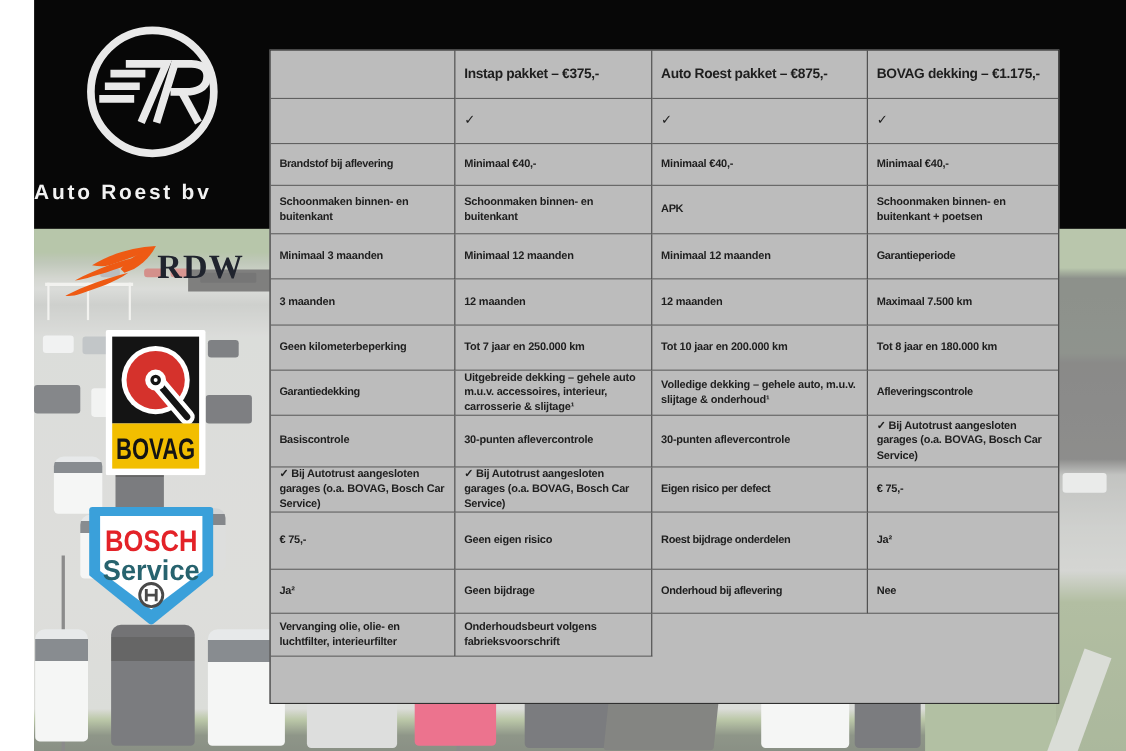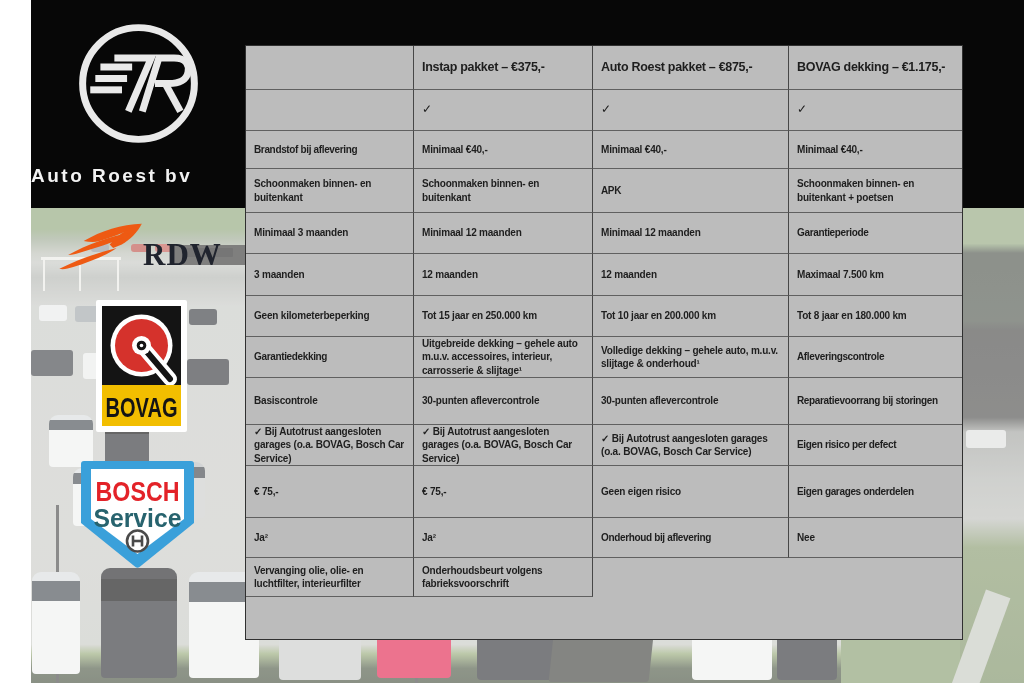--- a/index.html
+++ b/index.html
@@ -45,21 +45,21 @@
     font-size:10px;line-height:1.32;letter-spacing:-0.2px;}
   .c:nth-child(4n){border-right:none;}
   .hd{font-size:12.5px;letter-spacing:-0.3px;white-space:nowrap;}
   .lb{white-space:nowrap;letter-spacing:-0.35px;font-size:10px;}
   .ck{font-size:12px;font-weight:400;}
 
   
   .rdw{position:absolute;left:54px;top:220px;width:170px;height:58px;}
   .rdw-wing{position:absolute;left:0;top:2px;width:94px;height:52px;}
   .rdw-text{position:absolute;left:89px;top:5px;font-family:"Liberation Serif",serif;
-    font-weight:700;font-size:31px;color:#20242e;letter-spacing:1px;margin-top:12px;}
+    font-weight:700;font-size:31px;color:#20242e;letter-spacing:1px;}
   .bovag{position:absolute;left:96px;top:300px;width:91px;height:132px;}
   .bosch{position:absolute;left:81px;top:461px;width:113px;height:108px;}
 </style>
 </head>
 <body>
 
 <div class="screen">
 
   <div class="photo">
     <div class="ph building" style="left:140px;top:45px;width:90px;height:20px;"></div>
@@ -143,46 +143,46 @@
     <div class="c">Minimaal 12 maanden</div>
 
     <div class="c lb">Garantieperiode</div>
     <div class="c">3 maanden</div>
     <div class="c">12 maanden</div>
     <div class="c">12 maanden</div>
 
     <div class="c">Maximaal 7.500 km</div>
     <div class="c">Geen kilometerbeperking</div>
 
-    <div class="c">Tot 15 jaar en 250.000 km</div>
+    <div class="c">Tot 7 jaar en 250.000 km</div>
     <div class="c">Tot 10 jaar en 200.000 km</div>
     <div class="c">Tot 8 jaar en 180.000 km</div>
 
     <div class="c lb">Garantiedekking</div>
     <div class="c">Uitgebreide dekking – gehele auto m.u.v. accessoires, interieur, carrosserie &amp; slijtage¹</div>
     <div class="c">Volledige dekking – gehele auto, m.u.v. slijtage &amp; onderhoud¹</div>
 
     <div class="c lb">Afleveringscontrole</div>
     <div class="c">Basiscontrole</div>
     <div class="c">30-punten aflevercontrole</div>
     <div class="c">30-punten aflevercontrole</div>
 
-    <div class="c lb">Reparatievoorrang bij storingen</div>
     <div class="c">✓ Bij Autotrust aangesloten garages (o.a. BOVAG, Bosch Car Service)</div>
     <div class="c">✓ Bij Autotrust aangesloten garages (o.a. BOVAG, Bosch Car Service)</div>
     <div class="c">✓ Bij Autotrust aangesloten garages (o.a. BOVAG, Bosch Car Service)</div>
 
     <div class="c lb">Eigen risico per defect</div>
     <div class="c">€ 75,-</div>
     <div class="c">€ 75,-</div>
     <div class="c">Geen eigen risico</div>
 
-    <div class="c lb">Eigen garages onderdelen</div>
+    <div class="c lb">Roest bijdrage onderdelen</div>
     <div class="c">Ja²</div>
     <div class="c">Ja²</div>
+    <div class="c">Geen bijdrage</div>
 
     <div class="c lb">Onderhoud bij aflevering</div>
     <div class="c">Nee</div>
     <div class="c">Vervanging olie, olie- en luchtfilter, interieurfilter</div>
     <div class="c">Onderhoudsbeurt volgens fabrieksvoorschrift</div>
   </div>
 
   <div class="rdw">
     <svg class="rdw-wing" viewBox="0 0 100 60">
       <g fill="#ee5a13">

